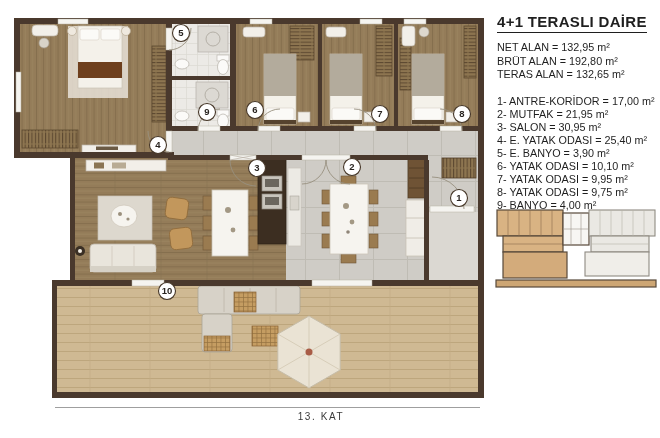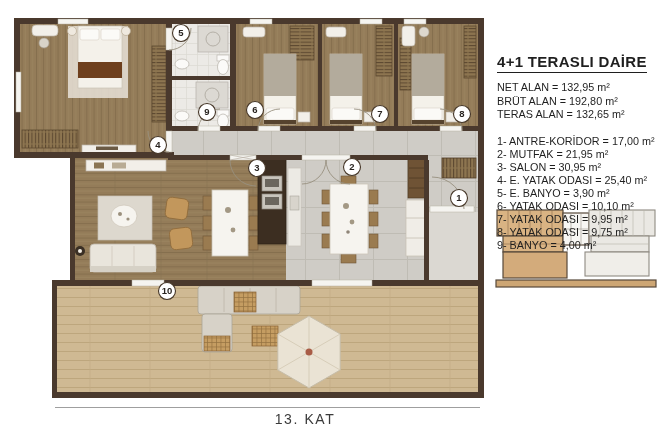--- a/index.html
+++ b/index.html
@@ -1,26 +1,26 @@
 <!DOCTYPE html>
 <html><head>
 <meta charset="utf-8">
 <style>
   html,body{margin:0;padding:0;}
   body{width:660px;height:438px;background:#fff;font-family:"Liberation Sans",sans-serif;position:relative;overflow:hidden;}
   .canvas{position:absolute;left:0;top:0;width:660px;height:438px;background:#ffffff;}
   #plan-svg{position:absolute;left:0;top:0;}
   #keyplan-svg{position:absolute;left:494px;top:206px;}
   .title-block{position:absolute;left:497px;top:13px;width:166px;color:#1f1f1f;}
-  .unit-title{font-size:15px;font-weight:bold;letter-spacing:.3px;display:inline-block;border-bottom:1.6px solid #1f1f1f;padding-bottom:2px;white-space:nowrap;margin-top:40px;}
+  .unit-title{font-size:15px;font-weight:bold;letter-spacing:.3px;display:inline-block;border-bottom:1.6px solid #1f1f1f;padding-bottom:2px;white-space:nowrap;}
   .areas{margin-top:8px;font-size:10.8px;line-height:13.5px;font-weight:500;white-space:nowrap;}
   .legend{margin-top:13px;font-size:10.8px;line-height:13.1px;white-space:nowrap;}
   .areas .line,.legend .line{white-space:nowrap;}
   .floor-line{position:absolute;left:55px;top:407px;width:425px;border-top:1px solid #9f9f9f;height:0;}
-  .floor-label{position:absolute;left:185px;top:411px;width:240px;text-align:center;font-size:14px;letter-spacing:1.6px;color:#3a3a3a;}
+  .floor-label{position:absolute;left:201px;top:411px;width:240px;text-align:center;font-size:10px;letter-spacing:1.6px;color:#3a3a3a;}
   .badge-circle{fill:#ffffff;stroke:#453627;stroke-width:1.1;}
   .badge-text{font:bold 9.5px "Liberation Sans",sans-serif;text-anchor:middle;fill:#292420;}
   .arc{fill:none;stroke:#97907f;stroke-width:.9;}
   .thresh{fill:#f5f4f0;stroke:#b9b2a4;stroke-width:.5;}
   .chair{fill:#9a7b50;stroke:#6f5636;stroke-width:.6;}
   .tablewhite{fill:#f6f4ef;stroke:#ccc5b8;stroke-width:.8;}
   .whitefurn{fill:#f2efe9;stroke:#bdb6a9;stroke-width:.7;}
   .bedwhite{fill:#f4f1ea;stroke:#c9c2b5;stroke-width:.7;}
   .pillow{fill:#fbfaf7;stroke:#d8d2c6;stroke-width:.6;}
   .wick{fill:url(#wick);stroke:#8a6335;stroke-width:.7;}

